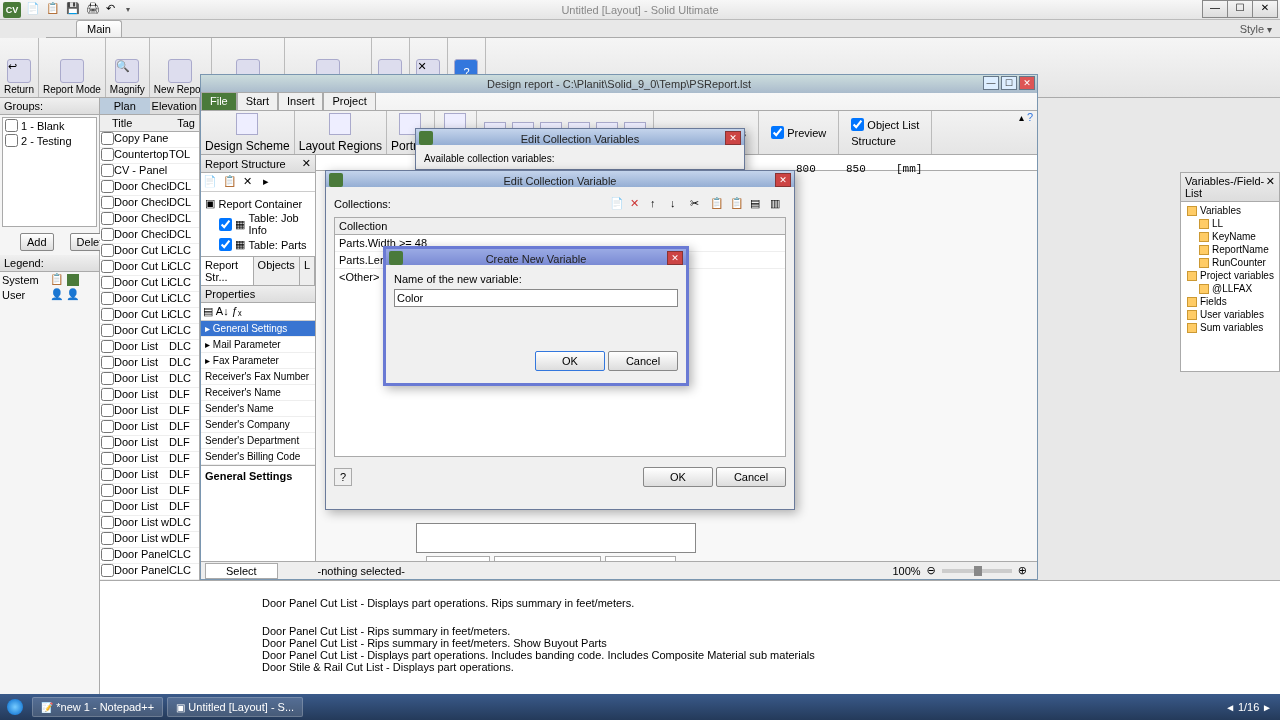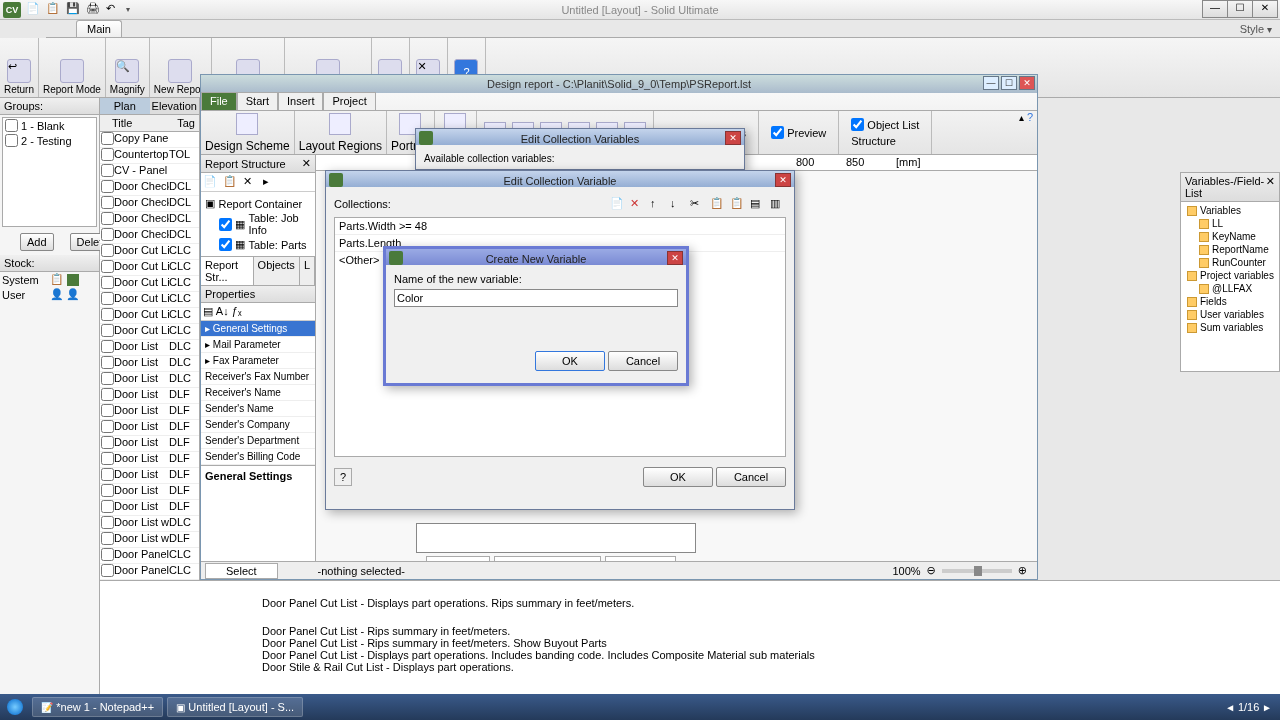--- a/index.html
+++ b/index.html
@@ -65,21 +65,21 @@
 .tree .tn input { margin-right: 3px; }
 .tabs3 { display: flex; border-top: 1px solid #aaa; font-size: 10px; }
 .tabs3 div { padding: 2px 4px; border-right: 1px solid #aaa; background: #eee; }
 .props { border-top: 1px solid #aaa; flex: 1; }
 .props .ph { background: linear-gradient(#eee,#ddd); padding: 2px 4px; border-bottom: 1px solid #aaa; }
 .props .pcat { padding: 2px 4px; border-bottom: 1px solid #eee; font-size: 10px; }
 .props .pcat.sel { background: #3874d1; color: #fff; }
 
 .canvasarea { flex: 1; background: #f8f8f8; position: relative; }
 .ruler { height: 16px; border-bottom: 1px solid #aaa; background: #fff; position: relative; font-size: 9px; }
-.ruler span { position: absolute; top: 1px; }
+.ruler span { position: absolute; top: 8px; font-family: Liberation Mono, monospace; }
 
 .bottombar { position: absolute; bottom: 0; left: 0; right: 0; height: 18px; background: #eee; border-top: 1px solid #aaa; display: flex; align-items: center; font-size: 10px; padding: 0 4px; }
 
 
 .rightdock { position: absolute; right: 0; top: 172px; width: 100px; height: 200px; background: #fff; border: 1px solid #aaa; }
 .rightdock .rh { background: linear-gradient(#eee,#ddd); padding: 2px 4px; border-bottom: 1px solid #aaa; font-size: 10px; display: flex; justify-content: space-between; }
 .rightdock .tn2 { padding: 1px 3px; font-size: 10px; display: flex; align-items: center; }
 .rightdock .tn2 .ficon { width: 10px; height: 10px; background: #fc6; border: 1px solid #c93; margin-right: 3px; }
 
 
@@ -183,21 +183,21 @@
         </div>
       <div class="row">
           <input type="checkbox" style="">
           <span>2 - Testing</span>
         </div>
     </div>
     <div style="display:flex;justify-content:space-around;padding:4px">
       <span class="btn">Add</span>
       <span class="btn">Delete</span>
     </div>
-    <div class="hdr">Stock:</div>
+    <div class="hdr">Legend:</div>
     <div class="row"><span style="width:48px">System</span><span>📋</span>&nbsp;<span style="width:12px;height:12px;background:#4a7a3a;display:inline-block"></span></div>
     <div class="row"><span style="width:48px">User</span><span>👤</span>&nbsp;<span>👤</span></div>
   </div>
 
   <div class="midpanel">
     <div style="display:flex;background:#ddd;border-bottom:1px solid #aaa;">
       <div style="flex:1;padding:2px;text-align:center;background:#bcd">Plan</div>
       <div style="flex:1;padding:2px;text-align:center">Elevation</div>
     </div>
     <div class="hrow">
@@ -558,20 +558,21 @@
         <span>↑</span>
         <span>↓</span>
         <span>✂</span>
         <span>📋</span>
         <span>📋</span>
         <span>▤</span>
         <span>▥</span>
       </div>
     </div>
     <div style="border:1px solid #aaa;background:#fff;height:240px">
+      <div style="background:#eee;border-bottom:1px solid #aaa;padding:2px 4px">Collection</div>
       <div style="padding:2px 4px;border-bottom:1px solid #eee">Parts.Width &gt;= 48</div>
       <div style="padding:2px 4px;border-bottom:1px solid #eee">Parts.Length</div>
       <div style="padding:2px 4px">&lt;Other&gt;</div>
     </div>
     <div style="display:flex;justify-content:space-between;margin-top:10px;align-items:center">
       <span style="border:1px solid #aaa;padding:2px 5px">?</span>
       <div>
         <span class="dbtn">OK</span>
         <span class="dbtn">Cancel</span>
       </div>

